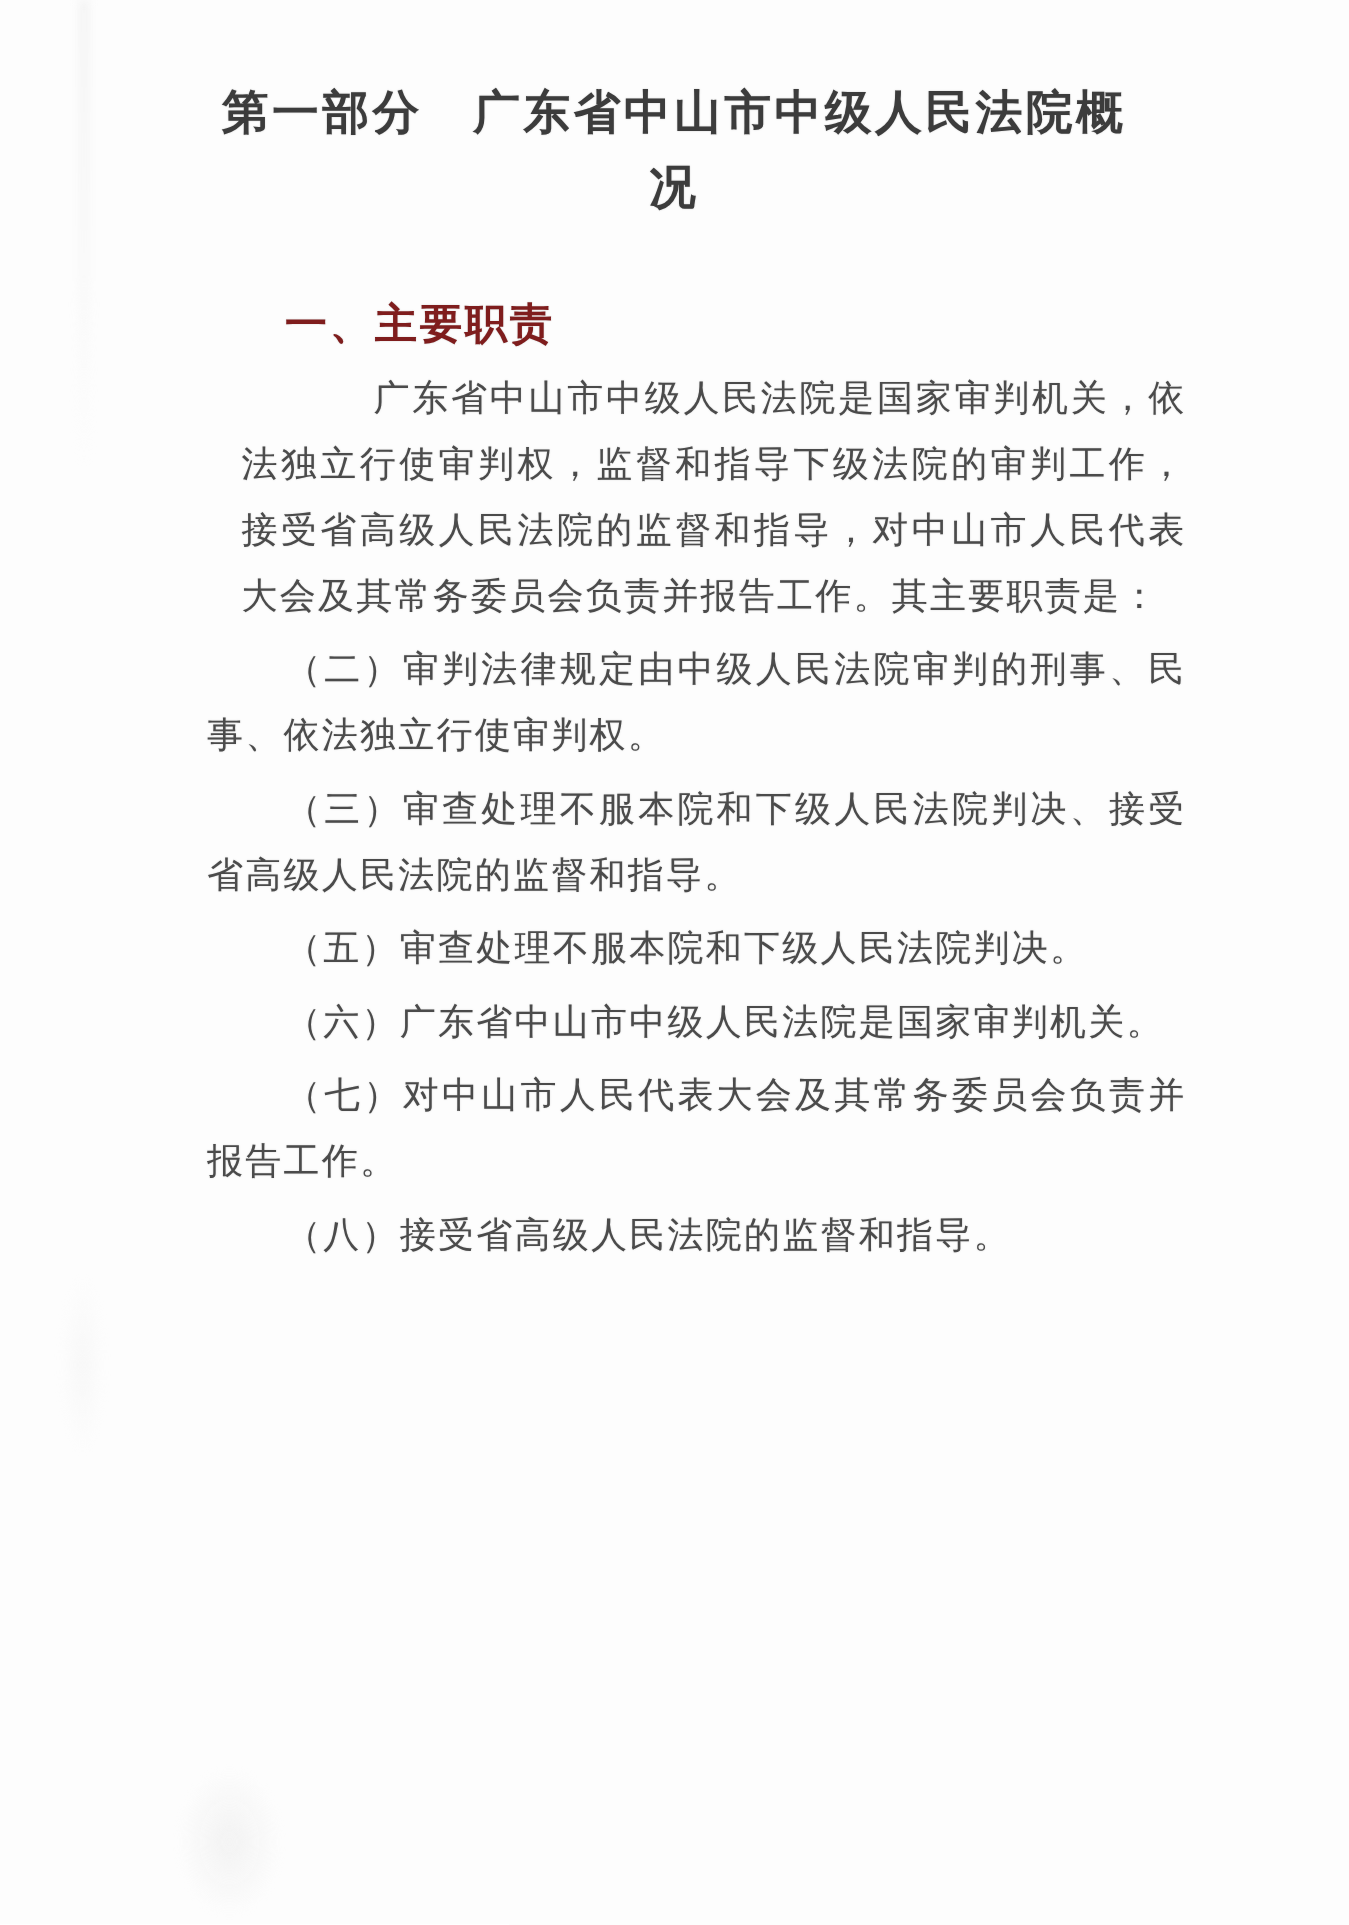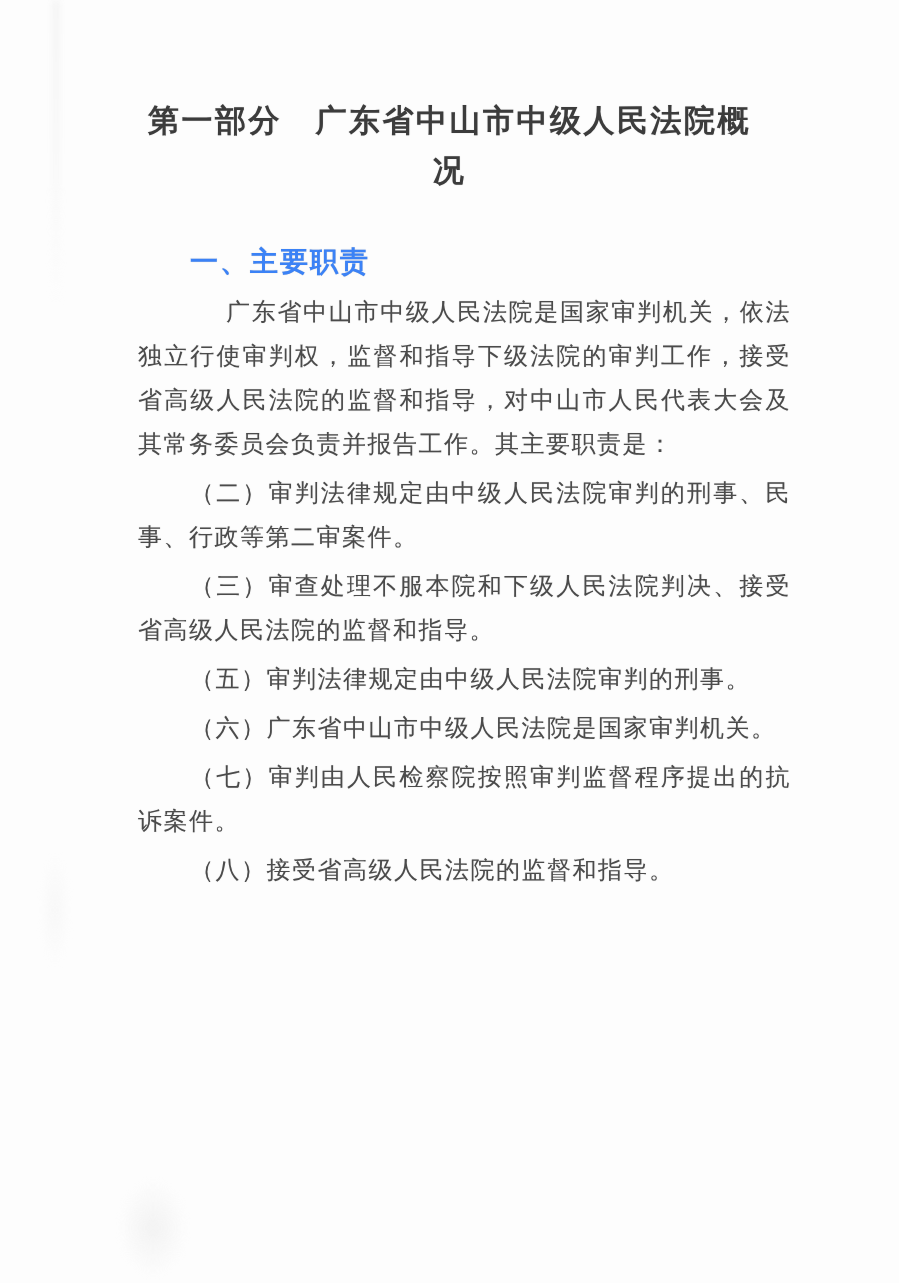--- a/index.html
+++ b/index.html
@@ -36,79 +36,80 @@
   }
   .artifact.smudge-mid {
     left: 40px; top: 850px;
     width: 30px; height: 120px;
     background: radial-gradient(ellipse at center, #f4f4f4 0%, transparent 70%);
     opacity: .6;
   }
 
   .doc-title {
     margin: 0;
-    padding-top: 96px;
+    padding-top: 50px;
     text-align: center;
     font-family: "Liberation Sans", "DejaVu Sans", sans-serif;
     font-weight: bold;
     font-size: 31px;
     line-height: 50px;
     letter-spacing: 2.5px;
     color: #3c3c3c;
     text-shadow: 0 0 1px rgba(70,70,70,.35);
   }
   .doc-title .title-line { display: block; }
 
   .section-heading {
     margin: 50px 0 0 190px;
     font-family: "Liberation Sans", "DejaVu Sans", sans-serif;
     font-weight: bold;
     font-size: 28px;
     line-height: 32px;
     letter-spacing: 2px;
-    color: #3b82f6;
+    color: #7f1d1d;
     text-shadow: 0 0 1px rgba(70,70,70,.3);
   }
 
   .doc-body {
     margin: 12px 108px 0 138px;
     font-size: 24px;
     line-height: 44px;
     letter-spacing: 1.5px;
     text-align: justify;
     color: #4b4b4b;
     text-shadow: 0 0 1px rgba(100,100,100,.35);
   }
   .doc-body p {
     margin: 0 0 5px 0;
     text-indent: 52px;
   }
   .doc-body p.intro {
     text-indent: 88px;
+    margin-left: 23px;
   }
 </style>
 </head>
 <body>
 
 <div class="page">
 
   <div class="artifact streak-left"></div>
   <div class="artifact smudge-mid"></div>
   <div class="artifact smudge-bottom"></div>
 
   <h1 class="doc-title">
     <span class="title-line">第一部分　广东省中山市中级人民法院概</span>
     <span class="title-line">况</span>
   </h1>
 
   <h2 class="section-heading">一、主要职责</h2>
 
   <div class="doc-body">
     <p class="intro">广东省中山市中级人民法院是国家审判机关，依法独立行使审判权，监督和指导下级法院的审判工作，接受省高级人民法院的监督和指导，对中山市人民代表大会及其常务委员会负责并报告工作。其主要职责是：</p>
-    <p>（二）审判法律规定由中级人民法院审判的刑事、民事、行政等第二审案件。</p>
+    <p>（二）审判法律规定由中级人民法院审判的刑事、民事、依法独立行使审判权。</p>
     <p>（三）审查处理不服本院和下级人民法院判决、接受省高级人民法院的监督和指导。</p>
-    <p>（五）审判法律规定由中级人民法院审判的刑事。</p>
+    <p>（五）审查处理不服本院和下级人民法院判决。</p>
     <p>（六）广东省中山市中级人民法院是国家审判机关。</p>
-    <p>（七）审判由人民检察院按照审判监督程序提出的抗诉案件。</p>
+    <p>（七）对中山市人民代表大会及其常务委员会负责并报告工作。</p>
     <p>（八）接受省高级人民法院的监督和指导。</p>
   </div>
 
 </div>
 
 </body></html>

